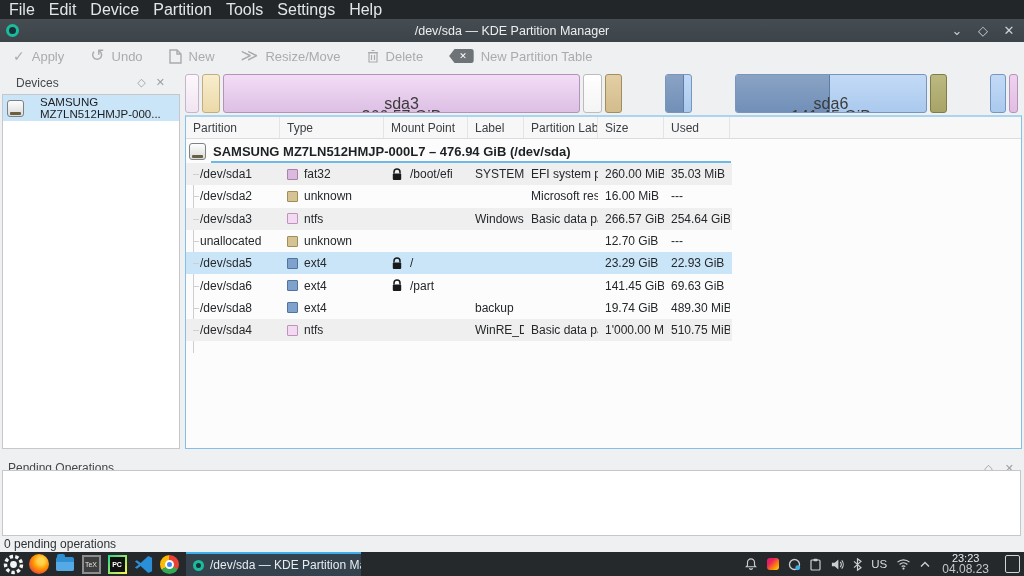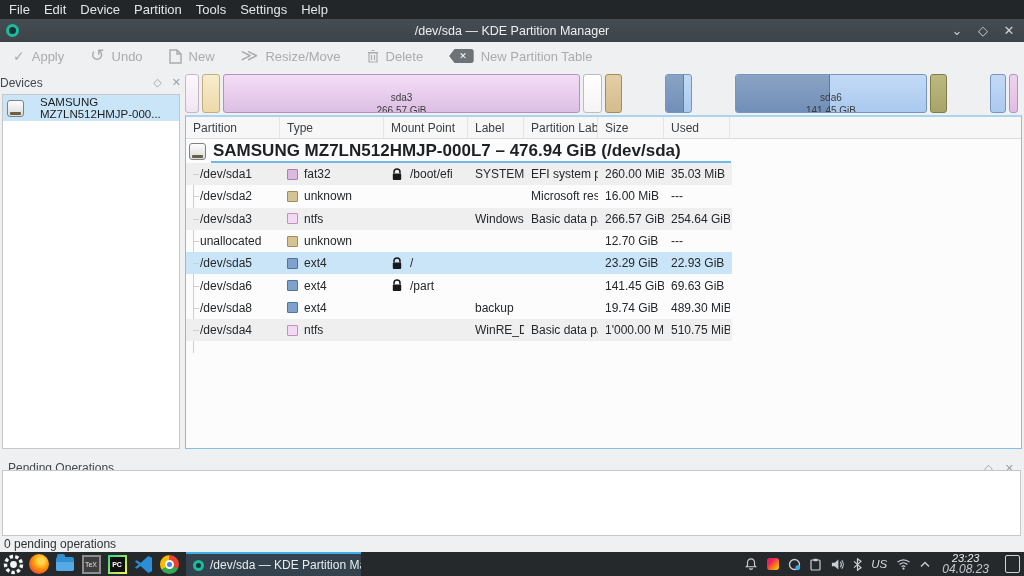--- a/index.html
+++ b/index.html
@@ -2,68 +2,68 @@
 <html><head>
 <meta charset="utf-8">
 <style>
   * { margin:0; padding:0; box-sizing:border-box; }
   html,body { width:1024px; height:576px; overflow:hidden; }
   body { font-family:"Liberation Sans","DejaVu Sans",sans-serif; font-size:12px; color:#31363b; background:#eff0f1; position:relative; }
   .abs { position:absolute; }
 
   
   #menubar { left:0; top:0; width:1024px; height:19px; background:#222629; display:flex; align-items:center; padding-left:4px; }
-  .menu-item { color:#e3e6e8; font-size:13px; padding:0 9px 0 5px; line-height:19px; cursor:default; }
+  .menu-item { color:#e3e6e8; font-size:16px; padding:0 9px 0 5px; line-height:19px; cursor:default; }
 
   
   #titlebar { left:0; top:19px; width:1024px; height:23px; background:linear-gradient(#454d53,#3c4449); display:flex; align-items:center; }
   .app-ring { width:13px; height:13px; border-radius:50%; border:3px solid #1abc9c; background:#17313a; margin-left:6px; }
   #win-title { position:absolute; left:0; right:0; text-align:center; color:#eceeef; font-size:12.5px; }
   .win-ctrls { position:absolute; right:8px; top:0; height:23px; display:flex; align-items:center; gap:12px; color:#ccd2d5; font-size:13px; }
   .win-btn { width:14px; text-align:center; line-height:14px; }
 
   
   #toolbar { left:0; top:42px; width:1024px; height:28px; background:#eff0f1; display:flex; align-items:center; padding-left:13px; gap:26px; }
   .tb-btn { display:flex; align-items:center; gap:7px; color:#a9acae; font-size:13px; }
   .tb-glyph { font-size:14px; line-height:14px; }
   .tb-glyph.big { font-size:17px; }
   .bsp { background:#6e7377; color:#fff; font-size:9px; font-weight:bold; padding:2px 7px 2px 10px; border-radius:3px; clip-path:polygon(0 50%,22% 0,100% 0,100% 100%,22% 100%); }
 
   
-  #devices-head { left:0; top:72px; width:181px; height:21px; display:flex; align-items:center; padding:0 0; color:#43484c; }
+  #devices-head { left:0; top:72px; width:181px; height:21px; display:flex; align-items:center; padding:0 16px; color:#43484c; }
   #devices-head .dockicons { margin-left:auto; display:flex; gap:10px; color:#9b9fa2; font-size:11px; }
   #devices-panel { left:2px; top:94px; width:178px; height:355px; background:#fff; border:1px solid #c6c7c8; }
   .device-item { height:26px; display:flex; align-items:center; gap:16px; padding-left:4px; background:#cbe5f8; font-size:11.5px; color:#1b1e20; }
 
   
   .disk-ico { width:17px; height:17px; background:linear-gradient(#fdfdfd,#d9dadb); border:1px solid #7e8184; border-radius:3px; position:relative; flex:0 0 auto; }
   .disk-ico::after { content:''; position:absolute; left:2px; right:2px; bottom:1px; height:3px; background:#6b5f43; border-radius:1px; }
 
   
   #partbar { left:185px; top:74px; width:833px; height:39px; display:flex; gap:3px; }
   .pblock { border-radius:3px; border:1px solid #b0b0b0; position:relative; overflow:hidden; text-align:center; }
   .pblock .fill { position:absolute; left:0; top:0; bottom:0; }
-  .pblock .blabel { position:relative; z-index:2; font-size:10px; color:#3b3b3b; line-height:13px; padding-top:16px; white-space:nowrap; }
+  .pblock .blabel { position:relative; z-index:2; font-size:16px; color:#3b3b3b; line-height:13px; padding-top:22px; white-space:nowrap; }
   .pb-fat32 { background:linear-gradient(#fdf8fd,#f1e4f1); border-color:#c6b5c6; }
   .pb-unknown { background:linear-gradient(#f8edcd,#ecd9a9); border-color:#bfae7f; }
   .pb-ntfs-big { background:linear-gradient(#f3ddf6,#ddbfe4); border-color:#b293ba; }
   .pb-unalloc { background:linear-gradient(#ffffff,#f4f4f4); border-color:#bcbcbc; }
   .pb-tan { background:linear-gradient(#e3cfa6,#d3bc8d); border-color:#a28d5c; }
   .pb-ext4-l { background:linear-gradient(#c3daf6,#aac9ee); border-color:#7695bf;margin-left:40px; }
   .pb-swap { background:linear-gradient(#bcb981,#a8a468); border-color:#807c45; }
   .pb-ntfs-sm { background:linear-gradient(#f0d2f0,#e2bce2); border-color:#b293ba; }
   .fill-used { background:linear-gradient(#8aa3c4,#718fb8); border-right:1px solid #5d7ca6; }
 
   
   #ptable { left:185px; top:115px; width:837px; height:334px; background:#fcfcfc; border:1px solid #85bfe7; border-top:2px solid #a9d5f1; }
   #thead { display:flex; height:22px; background:#f7f7f8; border-bottom:1px solid #dbdcdd; color:#3a3f43; }
   .hc { padding:4px 0 0 7px; border-right:1px solid #e4e5e6; overflow:hidden; white-space:nowrap; }
   .hc:last-child { border-right:none; flex:1; }
   #grouprow { height:24px; display:flex; align-items:center; gap:7px; padding-left:3px; position:relative; }
-  #grouprow .gtext { font-weight:bold; font-size:17px; color:#1d2124; white-space:nowrap; }
+  #grouprow .gtext { font-weight:bold; font-size:13px; color:#1d2124; white-space:nowrap; }
   #grouprow .underline { position:absolute; left:25px; width:520px; bottom:0; height:2px; background:#70b9e6; }
   #tbody { position:relative; }
   #treeline { position:absolute; left:7px; top:0; width:1px; height:190px; background:#cfcfcf; }
   .trow { height:22.3px; width:546px; display:flex; align-items:center; position:relative; }
   .trow.alt { background:#efeff0; }
   .trow.sel { background:#cbe5f8; }
   .trow::before { content:''; position:absolute; left:7px; top:50%; width:6px; height:1px; background:#cfcfcf; }
   .c { padding-left:7px; overflow:hidden; white-space:nowrap; font-size:12px; color:#24282b; }
   .c.name { width:94px; padding-left:14px; }
   .c.type { width:104px; display:flex; align-items:center; gap:6px; }
@@ -84,21 +84,21 @@
   #pending-head { left:0; top:450px; width:1024px; height:20px; display:flex; align-items:center; padding:16px 10px 0 8px; color:#43484c; }
   #pending-head .dockicons { margin-left:auto; display:flex; gap:12px; color:#9b9fa2; font-size:11px; }
   #pending-panel { left:2px; top:470px; width:1019px; height:66px; background:#fff; border:1px solid #c6c7c8; }
   #statusbar { left:0; top:537px; width:1024px; height:15px; padding-left:4px; color:#2f3336; font-size:12px; }
 
   
   #taskbar { left:0; top:552px; width:1024px; height:24px; background:#26292c; display:flex; align-items:center; }
   .tb-launch { width:26px; height:24px; display:flex; align-items:center; justify-content:center; flex:0 0 auto; }
   #task-active { margin-left:4px; width:175px; height:24px; background:#34424d; border-top:2px solid #3daee9; display:flex; align-items:center; gap:6px; padding-left:7px; color:#e8ecee; font-size:12px; white-space:nowrap; overflow:hidden; }
   .task-ring { width:11px; height:11px; border-radius:50%; border:3px solid #1abc9c; background:#17313a; flex:0 0 auto; }
-  #tray { margin-left:auto; display:flex; align-items:center; gap:9px; padding-right:4px;font-style:italic; }
+  #tray { margin-left:auto; display:flex; align-items:center; gap:9px; padding-right:4px; }
   .tray-ic { display:flex; align-items:center; justify-content:center; }
   #kbd-layout { color:#d7dbde; font-size:11.5px; }
   #clock { text-align:center; color:#e8ebed; line-height:11px; padding:0 3px; }
   #clock .t { font-size:11px; }
   #clock .d { font-size:12px; color:#c3c8cc;text-align:right; }
   #show-desktop { width:15px; height:18px; border:1px solid #cfd4d7; border-radius:2px; margin-left:4px; }
 
   
   .folder { width:18px; height:14px; background:#2f8fd0; border-radius:2px; position:relative; }
   .folder::before { content:''; position:absolute; top:-3px; left:1px; width:8px; height:4px; background:#2f8fd0; border-radius:2px 2px 0 0; }

